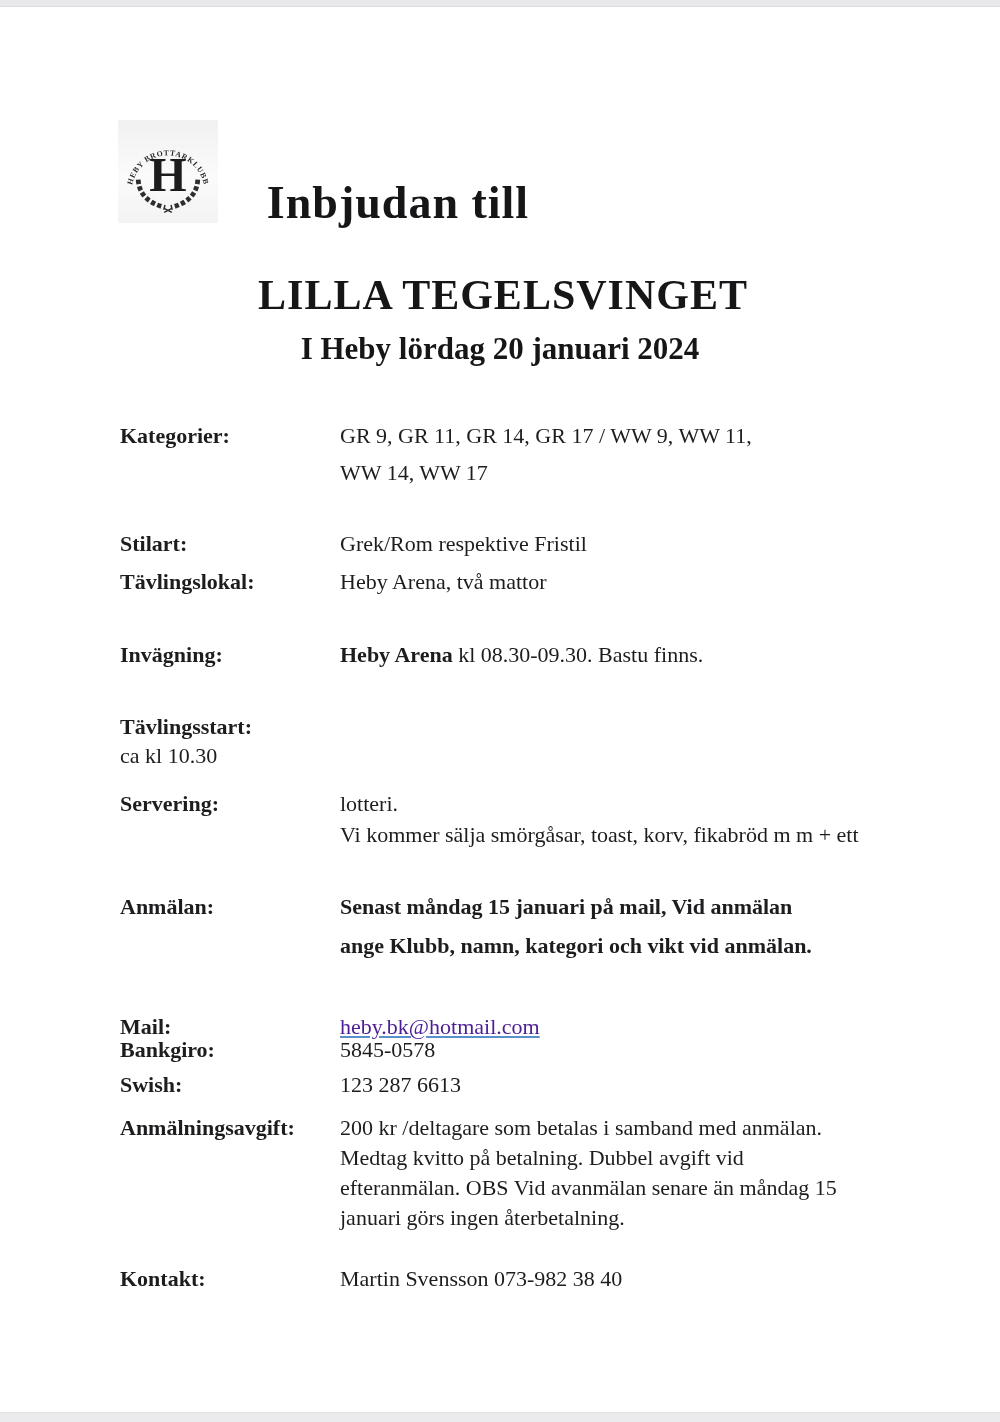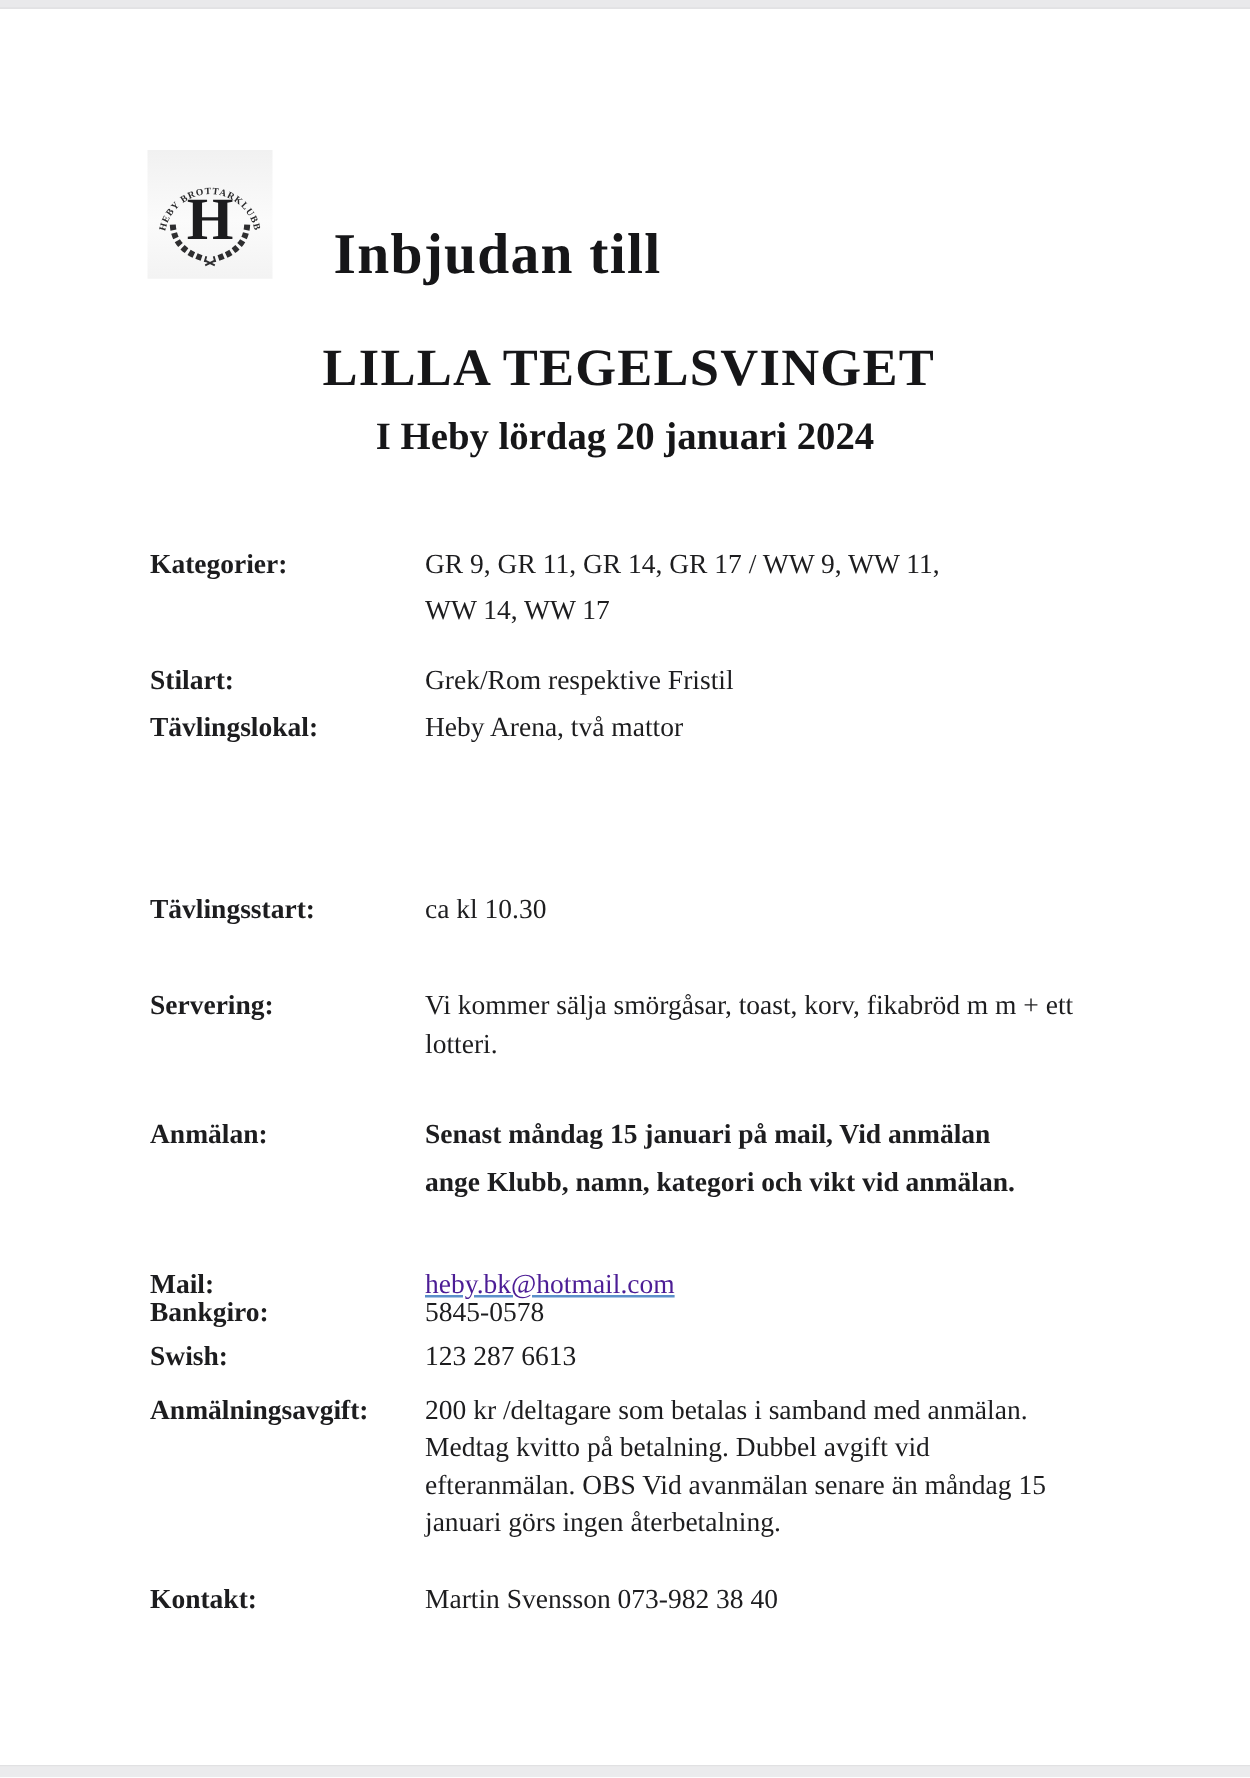--- a/index.html
+++ b/index.html
@@ -41,25 +41,25 @@
   .row{
     position:absolute;left:120px;width:800px;
     display:flex;align-items:flex-start;
     font-size:22px;line-height:29px;
   }
   .row .label{
     width:220px;flex-shrink:0;font-weight:bold;white-space:nowrap;
   }
   .row .value{white-space:nowrap;}
   .row .value .vline{white-space:nowrap;}
-  .r-kategorier{top:417px;line-height:37px;margin-top:15px;}
+  .r-kategorier{top:417px;line-height:37px;}
   .r-stilart{top:529px;}
   .r-tavlingslokal{top:567px;}
   .r-invagning{top:640px;}
-  .r-tavlingsstart{top:712px;}
+  .r-tavlingsstart{top:712px;flex-direction:column;}
   .r-servering{top:788px;line-height:31px;}
   .r-anmalan{top:887px;line-height:39px;}
   .r-anmalan .value{font-weight:bold;}
   .r-mail{top:999px;margin-top:13px;}
   .r-bankgiro{top:1035px;}
   .r-swish{top:1070px;}
   .r-avgift{top:1113px;line-height:30px;}
   .r-kontakt{top:1264px;}
   .bold{font-weight:bold;}
   a.mail-link{
@@ -106,31 +106,35 @@
   <div class="row r-stilart">
     <div class="label">Stilart:</div>
     <div class="value">Grek/Rom respektive Fristil</div>
   </div>
 
   <div class="row r-tavlingslokal">
     <div class="label">Tävlingslokal:</div>
     <div class="value">Heby Arena, två mattor</div>
   </div>
 
+  <div class="row r-invagning">
+    <div class="label">Invägning:</div>
+    <div class="value"><span class="bold">Heby Arena</span><span> kl 08.30-09.30. Bastu finns.</span></div>
+  </div>
 
   <div class="row r-tavlingsstart">
     <div class="label">Tävlingsstart:</div>
     <div class="value">ca kl 10.30</div>
   </div>
 
   <div class="row r-servering">
     <div class="label">Servering:</div>
     <div class="value">
+      <div class="vline">lotteri.</div>
       <div class="vline">Vi kommer sälja smörgåsar, toast, korv, fikabröd m m + ett</div>
-      <div class="vline">lotteri.</div>
     </div>
   </div>
 
   <div class="row r-anmalan">
     <div class="label">Anmälan:</div>
     <div class="value">
       <div class="vline">Senast måndag 15 januari på mail, Vid anmälan</div>
       <div class="vline">ange Klubb, namn, kategori och vikt vid anmälan.</div>
     </div>
   </div>

